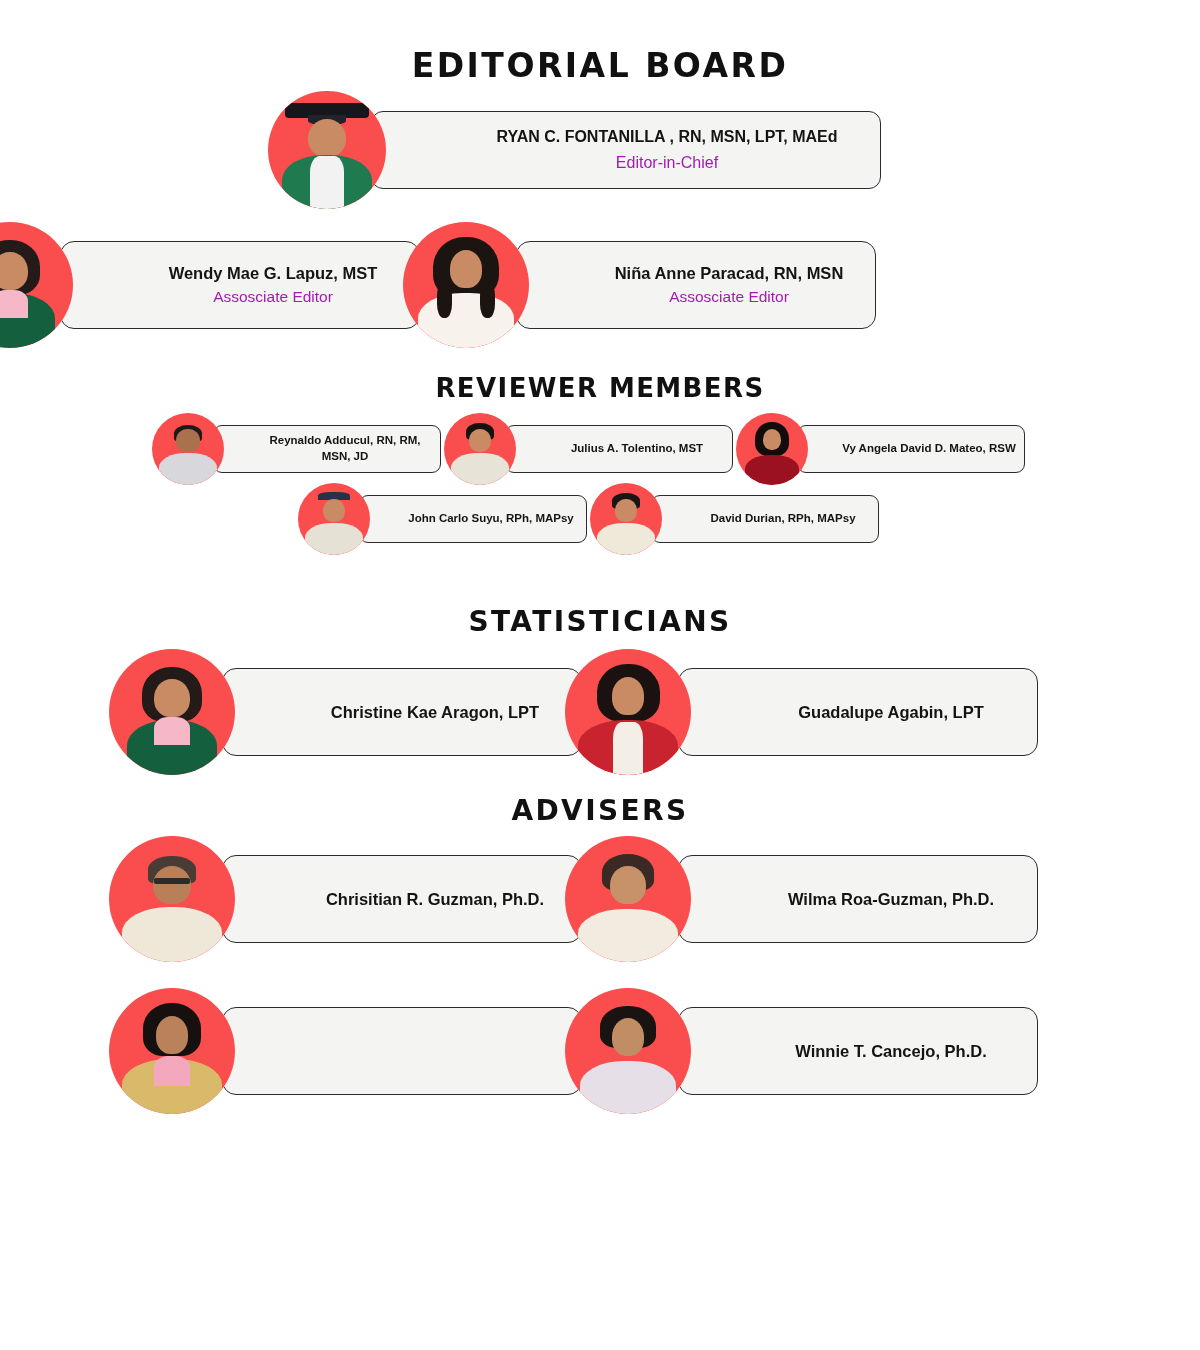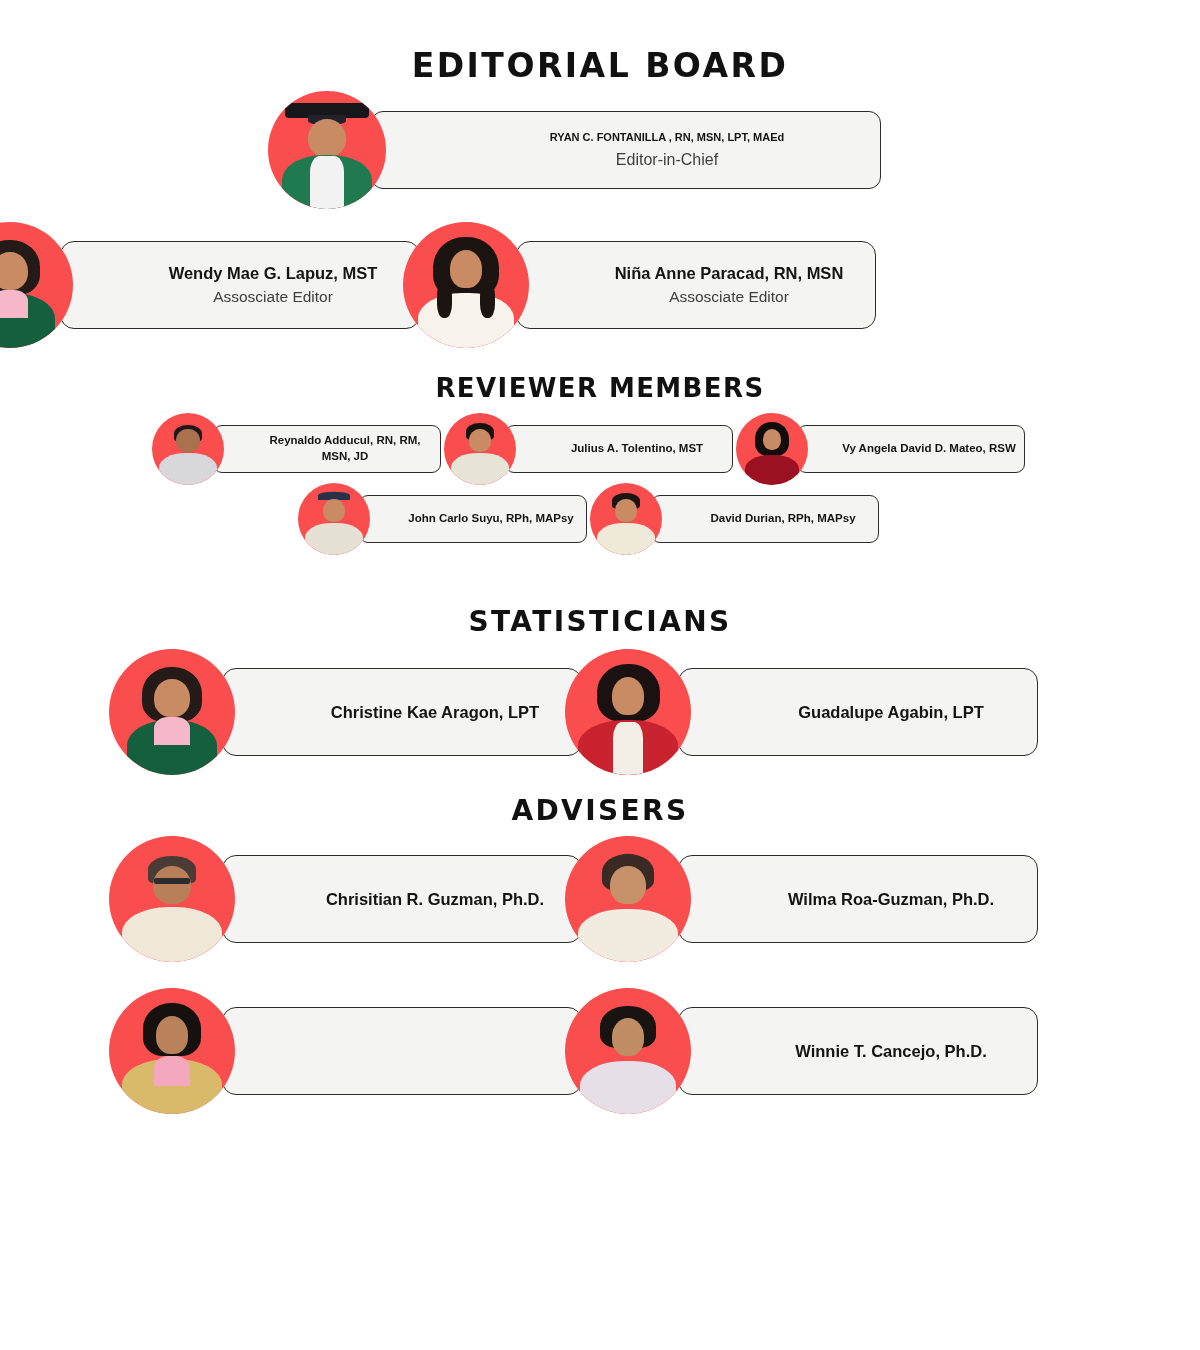--- a/index.html
+++ b/index.html
@@ -65,21 +65,21 @@
     text-align: center;
     line-height: 1.35;
   }
   .card .name {
     font-weight: 700;
     color: #141414;
     display: block;
   }
   .card .role {
     font-weight: 400;
-    color: #404040;
+    color: #a21caf;
     display: block;
   }
 
   .avatar {
     position: absolute;
     border-radius: 50%;
     background: #fa4d4d;
     overflow: hidden;
     top: 50%;
     transform: translateY(-50%);
@@ -112,21 +112,21 @@
 
   
   .eic-wrap { margin-top: 26px; }
   .card-eic {
     width: 510px;
     height: 78px;
     border-radius: 12px;
     margin-left: 52px;
   }
   .card-eic .label-wrap { padding-left: 96px; padding-right: 14px; }
-  .card-eic .name { font-size: 11px; }
+  .card-eic .name { font-size: 16px; }
   .card-eic .role { font-size: 16px; margin-top: 4px; }
   .avatar-eic { width: 118px; height: 118px; left: -104px; }
 
   
   .assoc-wrap { margin-top: 52px; display: flex; justify-content: flex-start; gap: 36px; }
   .card-assoc {
     width: 360px;
     height: 88px;
     border-radius: 14px;
     margin-left: 60px;

